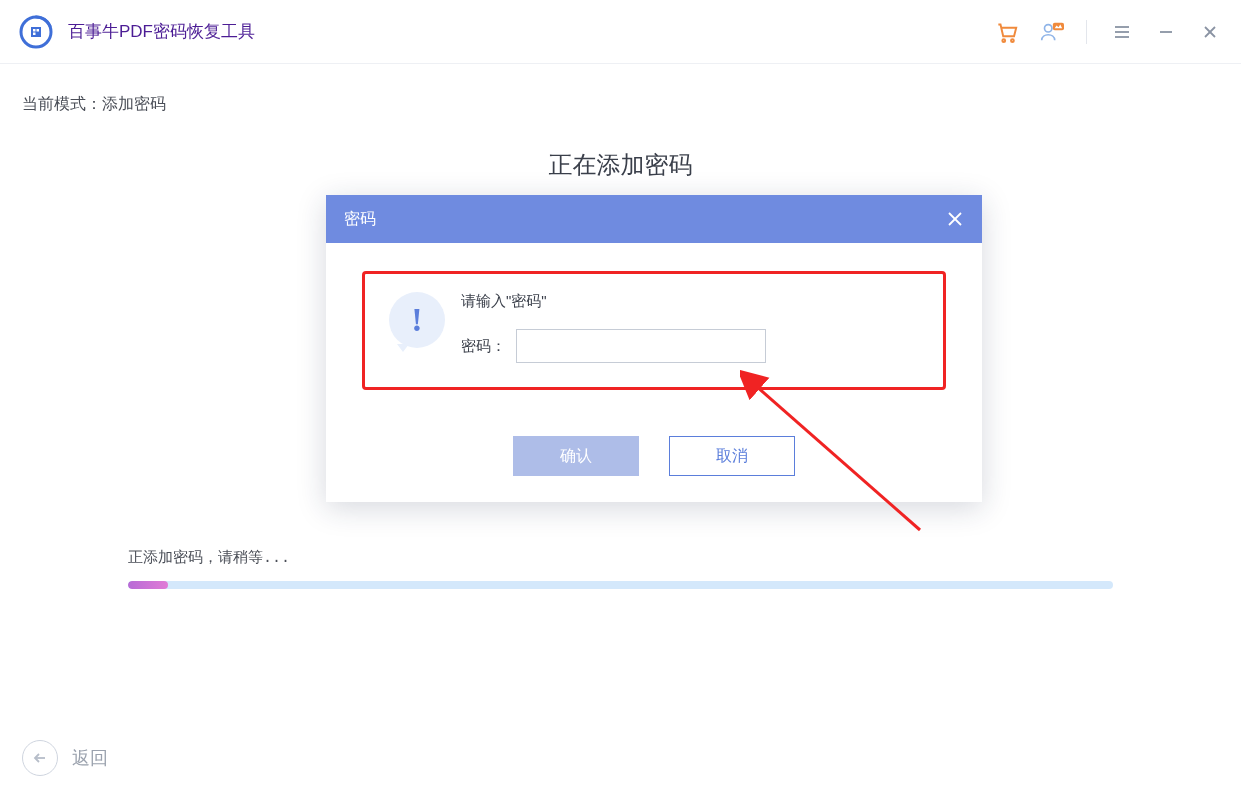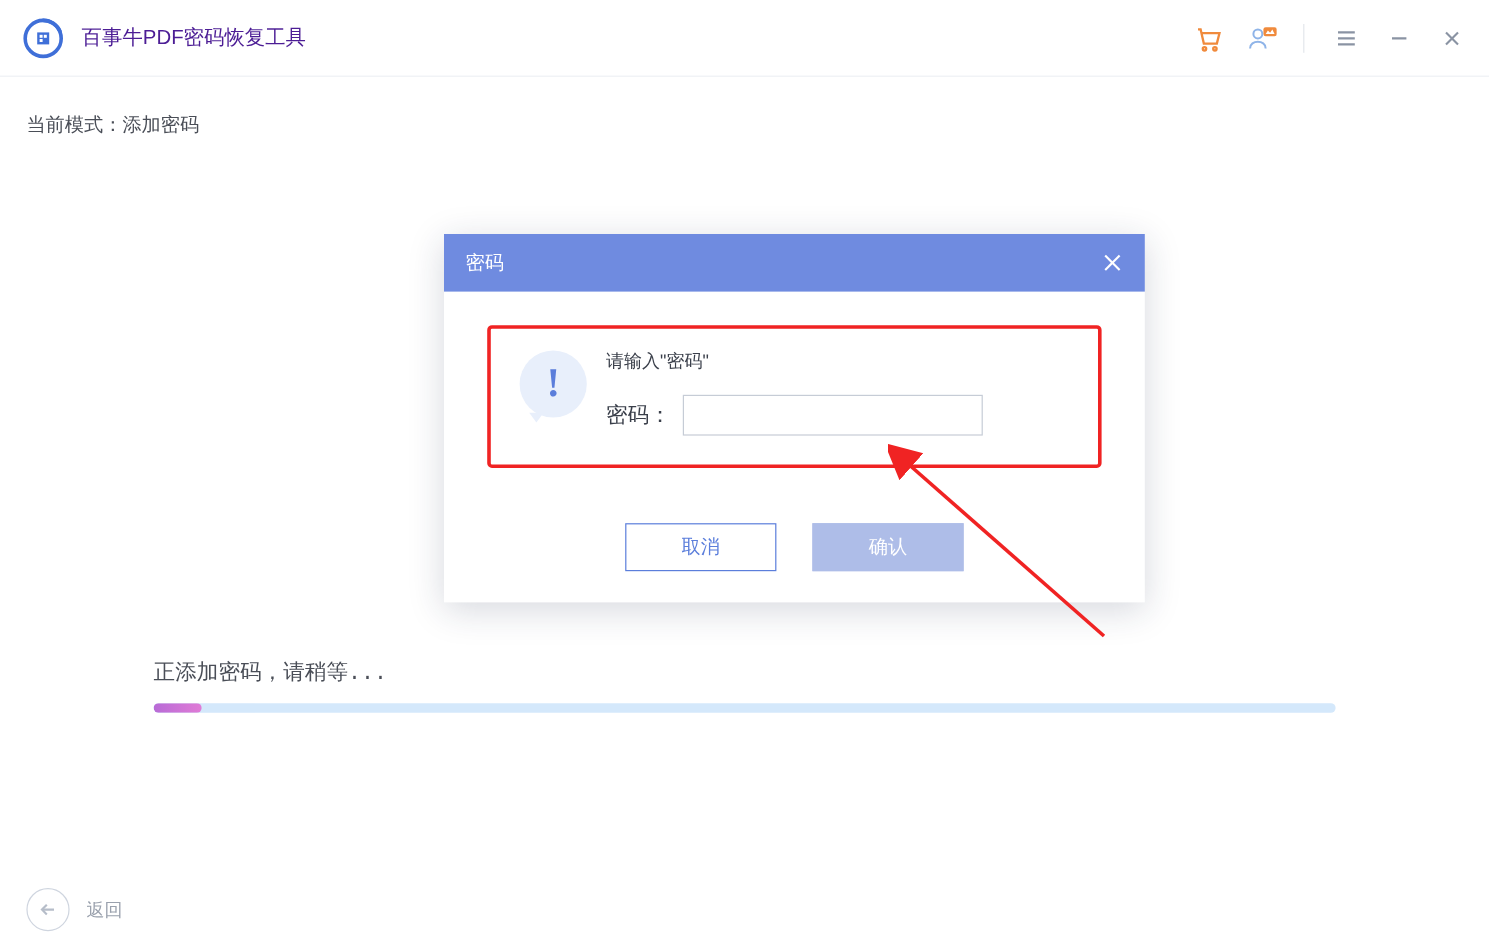--- a/index.html
+++ b/index.html
@@ -47,42 +47,41 @@
       text-align: center;
       font-size: 24px;
       color: #3a3f4a;
       margin-top: 34px;
     }
     .progress-area {
       position: absolute;
       left: 128px; right: 128px;
       top: 484px;
     }
-    .progress-text { font-size: 18px; color:#4a4e57; margin-bottom: 14px;}
+    .progress-text { font-size: 15px; color:#4a4e57; margin-bottom: 14px;}
     .progress-bar {
       height: 8px;
       background: #d4e8fb;
       border-radius: 4px;
       overflow: hidden;
       position: relative;
     }
     .progress-fill {
       position:absolute; left:0; top:0; bottom:0;
       width: 40px;
       background: linear-gradient(90deg,#b86bd6,#e07bd6);
       border-radius:4px;
     }
     
     .modal {
       position: absolute;
       left: 326px; top: 195px;
-      width: 584px;
+      width: 656px;
       background:#fff;
       box-shadow: 0 6px 28px rgba(30,40,70,0.18);
-      margin-left: 44px;
     }
     .modal-header {
       height: 48px;
       background: #6f8be0;
       display:flex; align-items:center;
       padding: 0 18px;
       color:#fff;
     }
     .modal-title { font-size:16px; flex:1; }
     .modal-close { cursor:pointer; display:flex;}
@@ -112,21 +111,21 @@
       bottom:-4px; left:8px;
       width:0;height:0;
       border-left:6px solid transparent;
       border-right:6px solid transparent;
       border-top:8px solid #e8effb;
     }
     .info-exclaim { color:#5b7edb; font-size:34px; font-weight:600; font-family: Georgia,serif;}
     .info-content { flex:1; }
     .info-prompt { font-size:15px; color:#3a3f4a; margin-bottom: 18px;}
     .pw-row { display:flex; align-items:center; gap:10px;}
-    .pw-label { font-size:18px; color:#3a3f4a;}
+    .pw-label { font-size:15px; color:#3a3f4a;}
     .pw-input {
       width: 250px; height: 34px;
       border:1px solid #c6ccd6;
       padding: 0 8px;
       font-size:14px;
       outline:none;
     }
     .modal-actions {
       display:flex; justify-content:center; gap:30px;
       padding: 36px 0 26px 0;
@@ -161,21 +160,21 @@
       display:flex; align-items:center;
       padding-left:22px;
       gap:14px;
     }
     .back-circle {
       width:36px;height:36px;border-radius:50%;
       border:1.5px solid #cfd5df;
       display:flex;align-items:center;justify-content:center;
       cursor:pointer;
     }
-    .back-text { font-size:15px; color:#9aa1ad; cursor:pointer;}
+    .back-text { font-size:18px; color:#9aa1ad; cursor:pointer;}
   </style>
 </head>
 <body>
 
 <div class="titlebar">
   <span class="logo">
     <svg viewBox="0 0 36 36" width="36" height="36">
       <circle cx="18" cy="18" r="15" fill="none" stroke="#3f6fd8" stroke-width="3"></circle>
       <path d="M 18 3 A 15 15 0 0 1 32 12" fill="none" stroke="#3f6fd8" stroke-width="3" stroke-linecap="round"></path>
       <rect x="13" y="13" width="10" height="10" fill="#3f6fd8"></rect>
@@ -220,20 +219,21 @@
           <line x1="14" y1="4" x2="4" y2="14"></line>
         </svg>
     </span>
   </div>
 </div>
 
 <div class="main">
   <div class="mode-line">
     <span>当前模式：</span><span>添加密码</span>
   </div>
+  <div class="main-title">正在添加密码</div>
 
   <div class="progress-area">
     <div class="progress-text">正添加密码，请稍等...</div>
     <div class="progress-bar">
       <div class="progress-fill"></div>
     </div>
   </div>
 </div>
 
 <div class="modal">
@@ -254,22 +254,22 @@
       <div class="info-content">
         <div class="info-prompt">请输入"密码"</div>
         <div class="pw-row">
           <span class="pw-label">密码：</span>
           <input class="pw-input" type="text" value="" style="">
         </div>
       </div>
     </div>
   </div>
   <div class="modal-actions">
+    <button class="btn btn-confirm">确认</button>
     <button class="btn btn-cancel">取消</button>
-    <button class="btn btn-confirm">确认</button>
   </div>
 </div>
 
 <svg class="arrow-svg" width="200" height="170">
   <defs>
     <marker id="ah" markerWidth="12" markerHeight="12" refX="2" refY="5" orient="auto">
       <path d="M0,0 L10,5 L0,10 z" fill="#f02323"></path>
     </marker>
   </defs>
   <line x1="180" y1="160" x2="15" y2="15" stroke="#f02323" stroke-width="3" marker-end="url(#ah)"></line>

